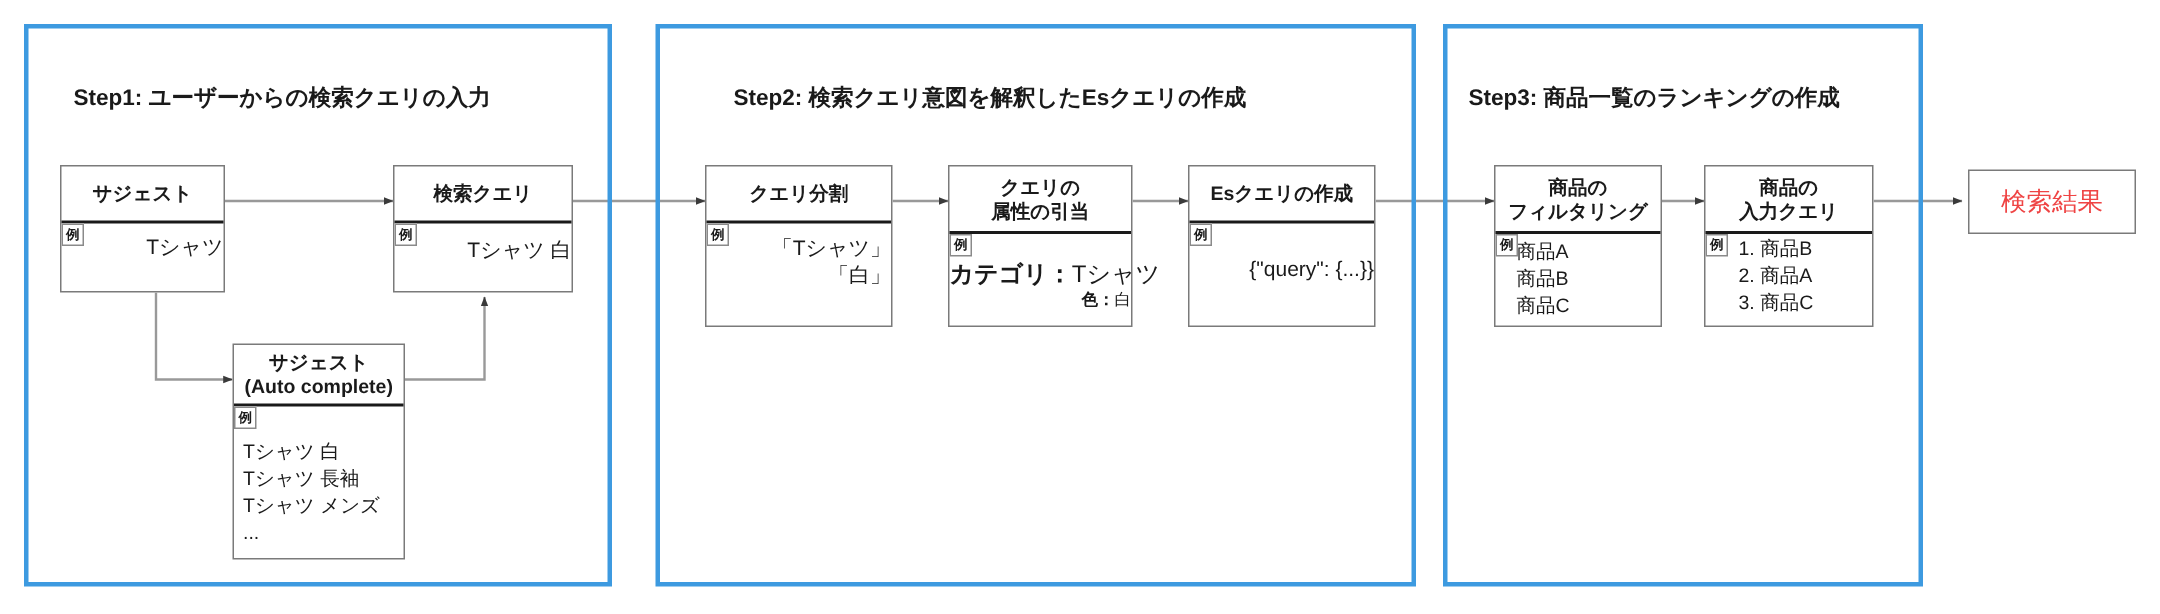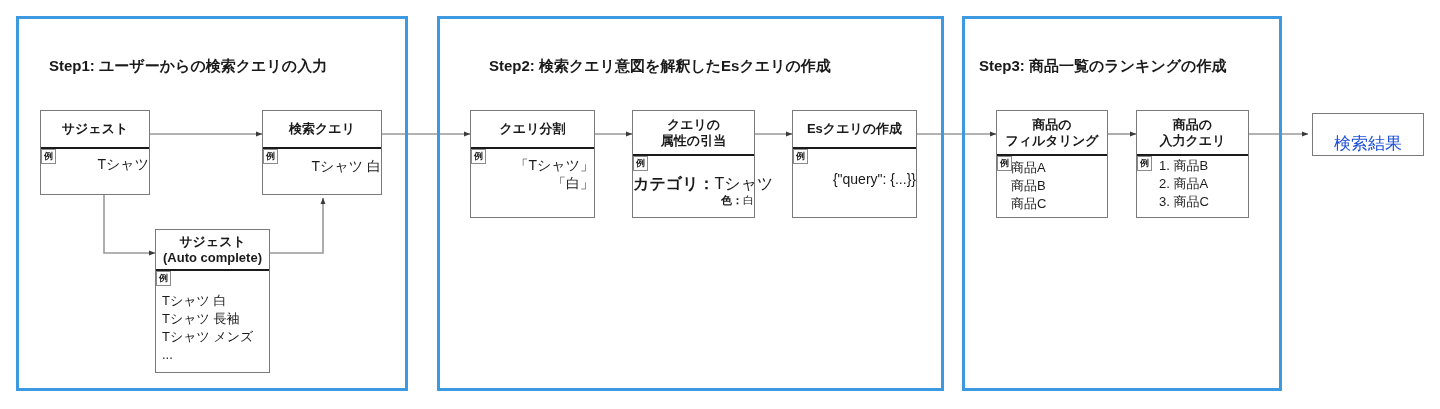--- a/index.html
+++ b/index.html
@@ -101,24 +101,24 @@
   .kv .k { font-weight: bold; }
   .kv .v { font-weight: normal; }
 
   
   .plain-box {
     position: absolute;
     box-sizing: border-box;
     border: 1.5px solid #7a7a7a;
     background: #ffffff;
     display: flex;
-    align-items: flex-end;
+    align-items: center;
     justify-content: center;
     font-size: 17px;
-    color: #1d4ed8;
+    color: #ef4444;
     z-index: 3;
   }
 </style>
 </head>
 <body>
 
 <div id="canvas">
 
   <svg class="wires" viewBox="0 0 1440 409">
     <defs>

